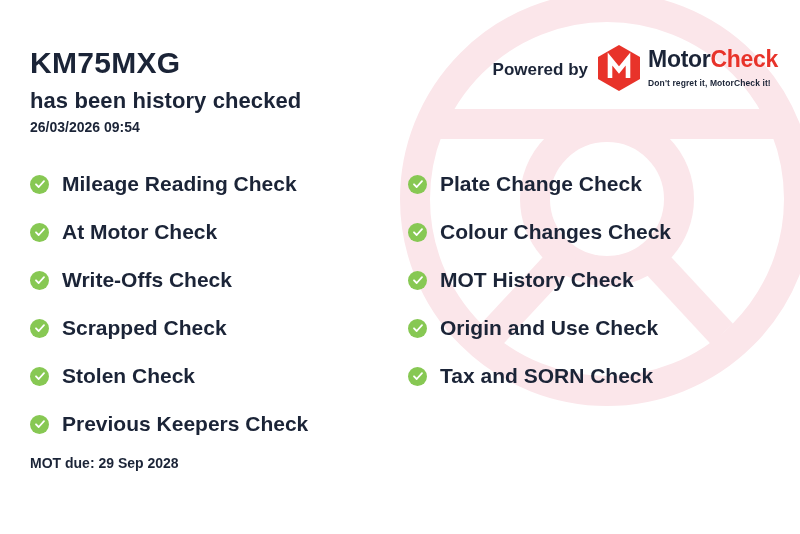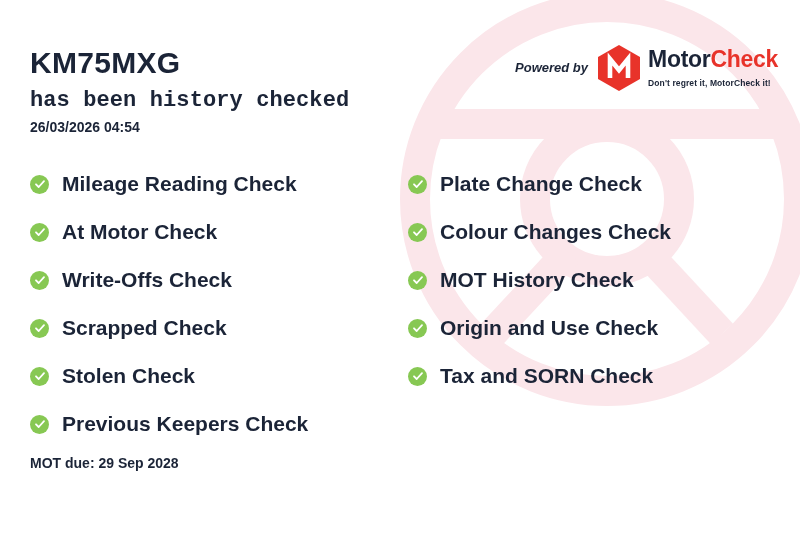--- a/index.html
+++ b/index.html
@@ -50,41 +50,39 @@
     letter-spacing: 0.3px;
   }
   .subtitle {
     position: absolute;
     left: 30px;
     top: 88px;
     font-size: 22px;
     font-weight: bold;
     color: #1b2437;
     letter-spacing: 0.1px;
-    font-family: Liberation Mono, monospace;
   }
   .timestamp {
     position: absolute;
     left: 30px;
     top: 119px;
     font-size: 14px;
     font-weight: bold;
     color: #1b2437;
   }
 
   
   .powered {
     position: absolute;
     right: 212px;
     top: 60px;
-    font-size: 13px;
-    font-weight: bold;
-    color: #1b2437;
-    white-space: nowrap;
-    font-style: italic;
+    font-size: 17px;
+    font-weight: bold;
+    color: #1b2437;
+    white-space: nowrap;
   }
   .logo {
     position: absolute;
     right: 22px;
     top: 44px;
     display: flex;
     align-items: center;
     gap: 7px;
   }
   .logo-mark {
@@ -170,21 +168,21 @@
       <path d="M60 160 H410"></path>
       <path d="M120 370 L196 288"></path>
       <path d="M350 370 L274 288"></path>
     </g>
   </svg>
 
   <div class="content">
 
     <div class="plate">KM75MXG</div>
     <div class="subtitle">has been history checked</div>
-    <div class="timestamp">26/03/2026 04:54</div>
+    <div class="timestamp">26/03/2026 09:54</div>
 
     <div class="powered">Powered by</div>
 
     <div class="logo">
       <div class="logo-mark">
         <svg width="44" height="48" viewBox="0 0 44 48" xmlns="http://www.w3.org/2000/svg">
           <polygon points="22,1 43,13 43,35 22,47 1,35 1,13" fill="#e8332a"></polygon>
           <path d="M13 34 V15 L22 26 L31 15 V34" fill="none" stroke="#ffffff" stroke-width="4.6" stroke-linejoin="miter" stroke-linecap="butt"></path>
         </svg>
       </div>

